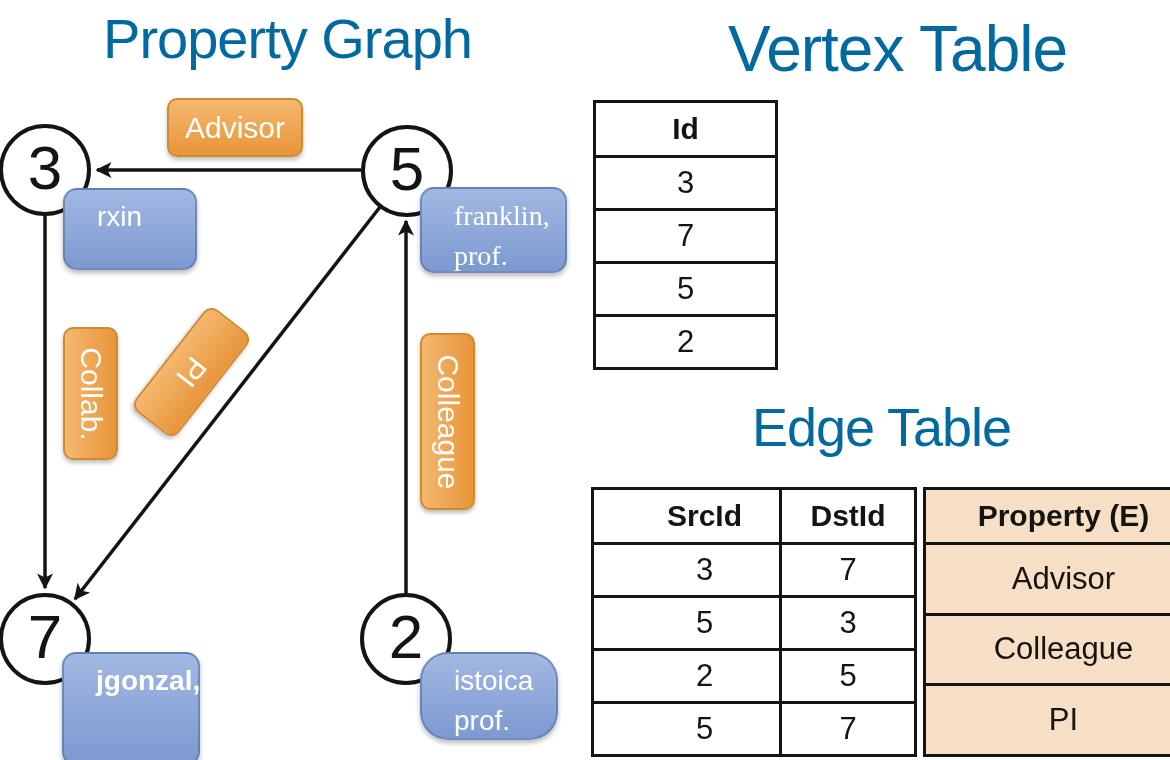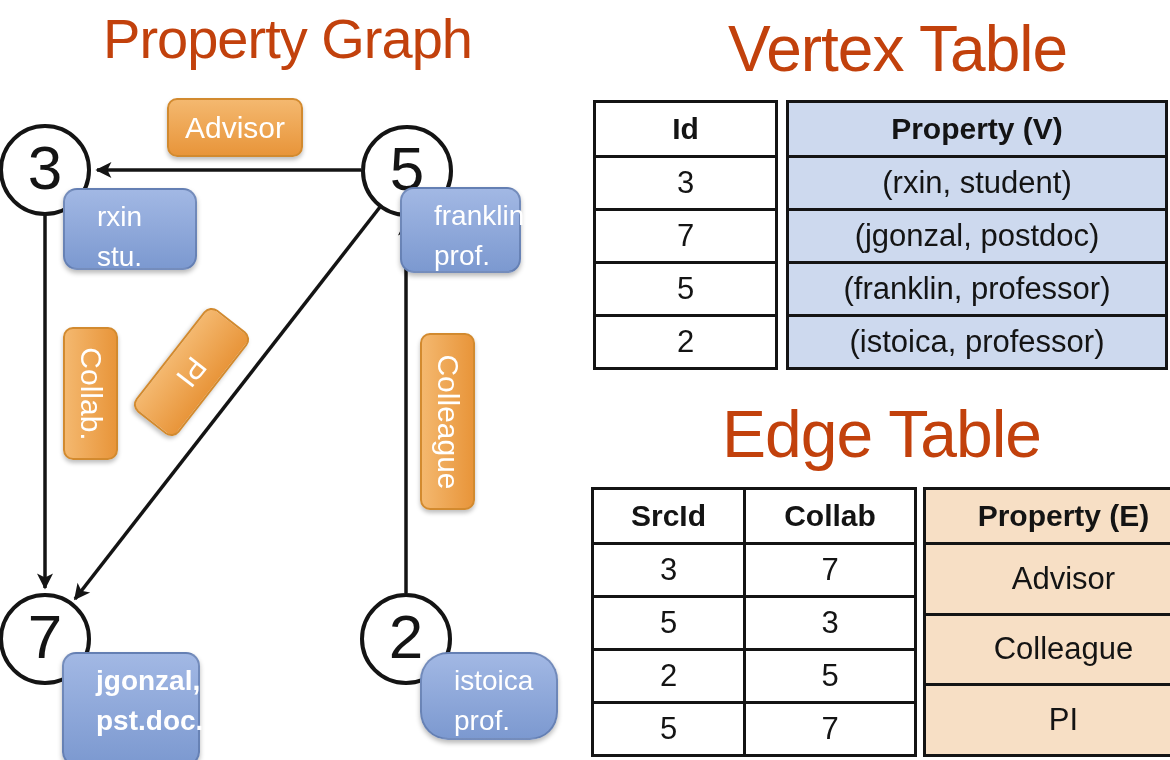--- a/index.html
+++ b/index.html
@@ -1,26 +1,26 @@
 <!DOCTYPE html>
 <html style="--edge-label-fill-top: #F4B86F; --edge-label-fill-bottom: #E8953A; --edge-label-border: #D28A2F; --vertex-label-fill-top: #A2B8E4; --vertex-label-fill-bottom: #7C99D0; --vertex-property-cell: #CDD9EE; --edge-property-cell: #F7DFC5; --label-text: #FFFFFF; --line: #141414;"><head>
 <meta charset="utf-8">
 <style>
   html,body { margin:0; padding:0; background:#fff; }
   #stage {
     position:relative; width:1170px; height:760px; background:#ffffff;
     font-family:"Liberation Sans", sans-serif; color:#141414; overflow:hidden;
   }
   h1.title {
-    position:absolute; margin:0; font-weight:400; color:#c2410c;
+    position:absolute; margin:0; font-weight:400; color:#0369a1;
     text-align:center; line-height:1.1; letter-spacing:-1px; white-space:nowrap;
   }
   #graph-title  { left:0;    top:8px;   width:575px; font-size:56px; }
   #vertex-title { left:609px; top:14px;  width:577px; font-size:64px; }
-  #edge-title   { left:593px; top:398px; width:577px; font-size:66px; }
+  #edge-title   { left:593px; top:398px; width:577px; font-size:54px; }
 
   #graph-svg { position:absolute; left:0; top:0; }
   #labels { position:absolute; left:0; top:0; width:570px; height:760px; }
 
   .node-num {
     position:absolute; transform:translate(-50%,-53%);
     font-size:62px; font-weight:400; color:#141414;
   }
   .vbox {
     position:absolute; box-sizing:border-box; border-radius:14px;
@@ -49,21 +49,21 @@
   table { border-collapse:collapse; background:#fff; table-layout:fixed; }
   th, td {
     border:3px solid #141414; text-align:center; vertical-align:middle;
     padding:0; overflow:hidden; white-space:nowrap;
   }
   th { font-size:30px; font-weight:700; height:52px; }
   td { font-size:31px; font-weight:400; height:50px; }
   #vt-id   { width:185px; margin-right:8px; }
   #vt-prop { width:382px; }
   #et-ids  { width:326px; margin-right:6px; }
-  #et-ids th:first-child, #et-ids td:first-child { width:149px; }
+  #et-ids th:first-child, #et-ids td:first-child { width:149px;padding-left:36px; }
   #et-prop { width:281px; }
   .fill-v { background:var(--vertex-property-cell,#CDD9EE); }
   .fill-e { background:var(--edge-property-cell,#F7DFC5); }
 </style>
 </head>
 <body>
 
 <div id="stage">
   <h1 class="title" id="graph-title">Property Graph</h1>
   <h1 class="title" id="vertex-title">Vertex Table</h1>
@@ -94,31 +94,29 @@
       </div>
       <div class="pill vtext" style="left: 164px; top: 307px; width: 55px; height: 130px; transform: rotate(38deg);">
         <span>PI</span>
       </div>
       <div class="pill vtext" style="left: 420px; top: 333px; width: 55px; height: 177px;">
         <span>Colleague</span>
       </div>
       <div class="node-num" style="left: 45px; top: 170px;">3</div>
       <div class="vbox" style="left: 63px; top: 188px; width: 134px; height: 82px;">
         <div>rxin</div>
-        <div>stu.</div>
       </div>
       <div class="node-num" style="left: 407px; top: 171px;">5</div>
-      <div class="vbox" style="left: 400px; top: 187px; width: 121px; height: 86px;">
+      <div class="vbox" style="left: 420px; top: 187px; width: 147px; height: 86px; font-family: Liberation Serif, serif;">
         <div>franklin,</div>
         <div>prof.</div>
       </div>
       <div class="node-num" style="left: 45px; top: 639px;">7</div>
       <div class="vbox" style="left: 62px; top: 652px; width: 138px; height: 114px; font-weight: bold;">
         <div>jgonzal,</div>
-        <div>pst.doc.</div>
       </div>
       <div class="node-num" style="left: 406px; top: 639px;">2</div>
       <div class="vbox" style="left: 420px; top: 652px; width: 138px; height: 88px; border-radius: 28px;">
         <div>istoica</div>
         <div>prof.</div>
       </div>
     </div>
 
   <div class="tbl-wrap" id="vertex-table">
     <table id="vt-id">
@@ -135,49 +133,28 @@
             <td>7</td>
           </tr>
           <tr>
             <td>5</td>
           </tr>
           <tr>
             <td>2</td>
           </tr>
         </tbody>
       </table>
-    <table id="vt-prop">
-        <thead>
-          <tr>
-            <th class="fill-v">Property (V)</th>
-          </tr>
-        </thead>
-        <tbody>
-          <tr>
-            <td class="fill-v">(rxin, student)</td>
-          </tr>
-          <tr>
-            <td class="fill-v">(jgonzal, postdoc)</td>
-          </tr>
-          <tr>
-            <td class="fill-v">(franklin, professor)</td>
-          </tr>
-          <tr>
-            <td class="fill-v">(istoica, professor)</td>
-          </tr>
-        </tbody>
-      </table>
   </div>
 
   <div class="tbl-wrap" id="edge-table">
     <table id="et-ids">
         <thead>
           <tr>
             <th>SrcId</th>
-            <th>Collab</th>
+            <th>DstId</th>
           </tr>
         </thead>
         <tbody>
           <tr>
             <td>3</td>
             <td>7</td>
           </tr>
           <tr>
             <td>5</td>
             <td>3</td>

